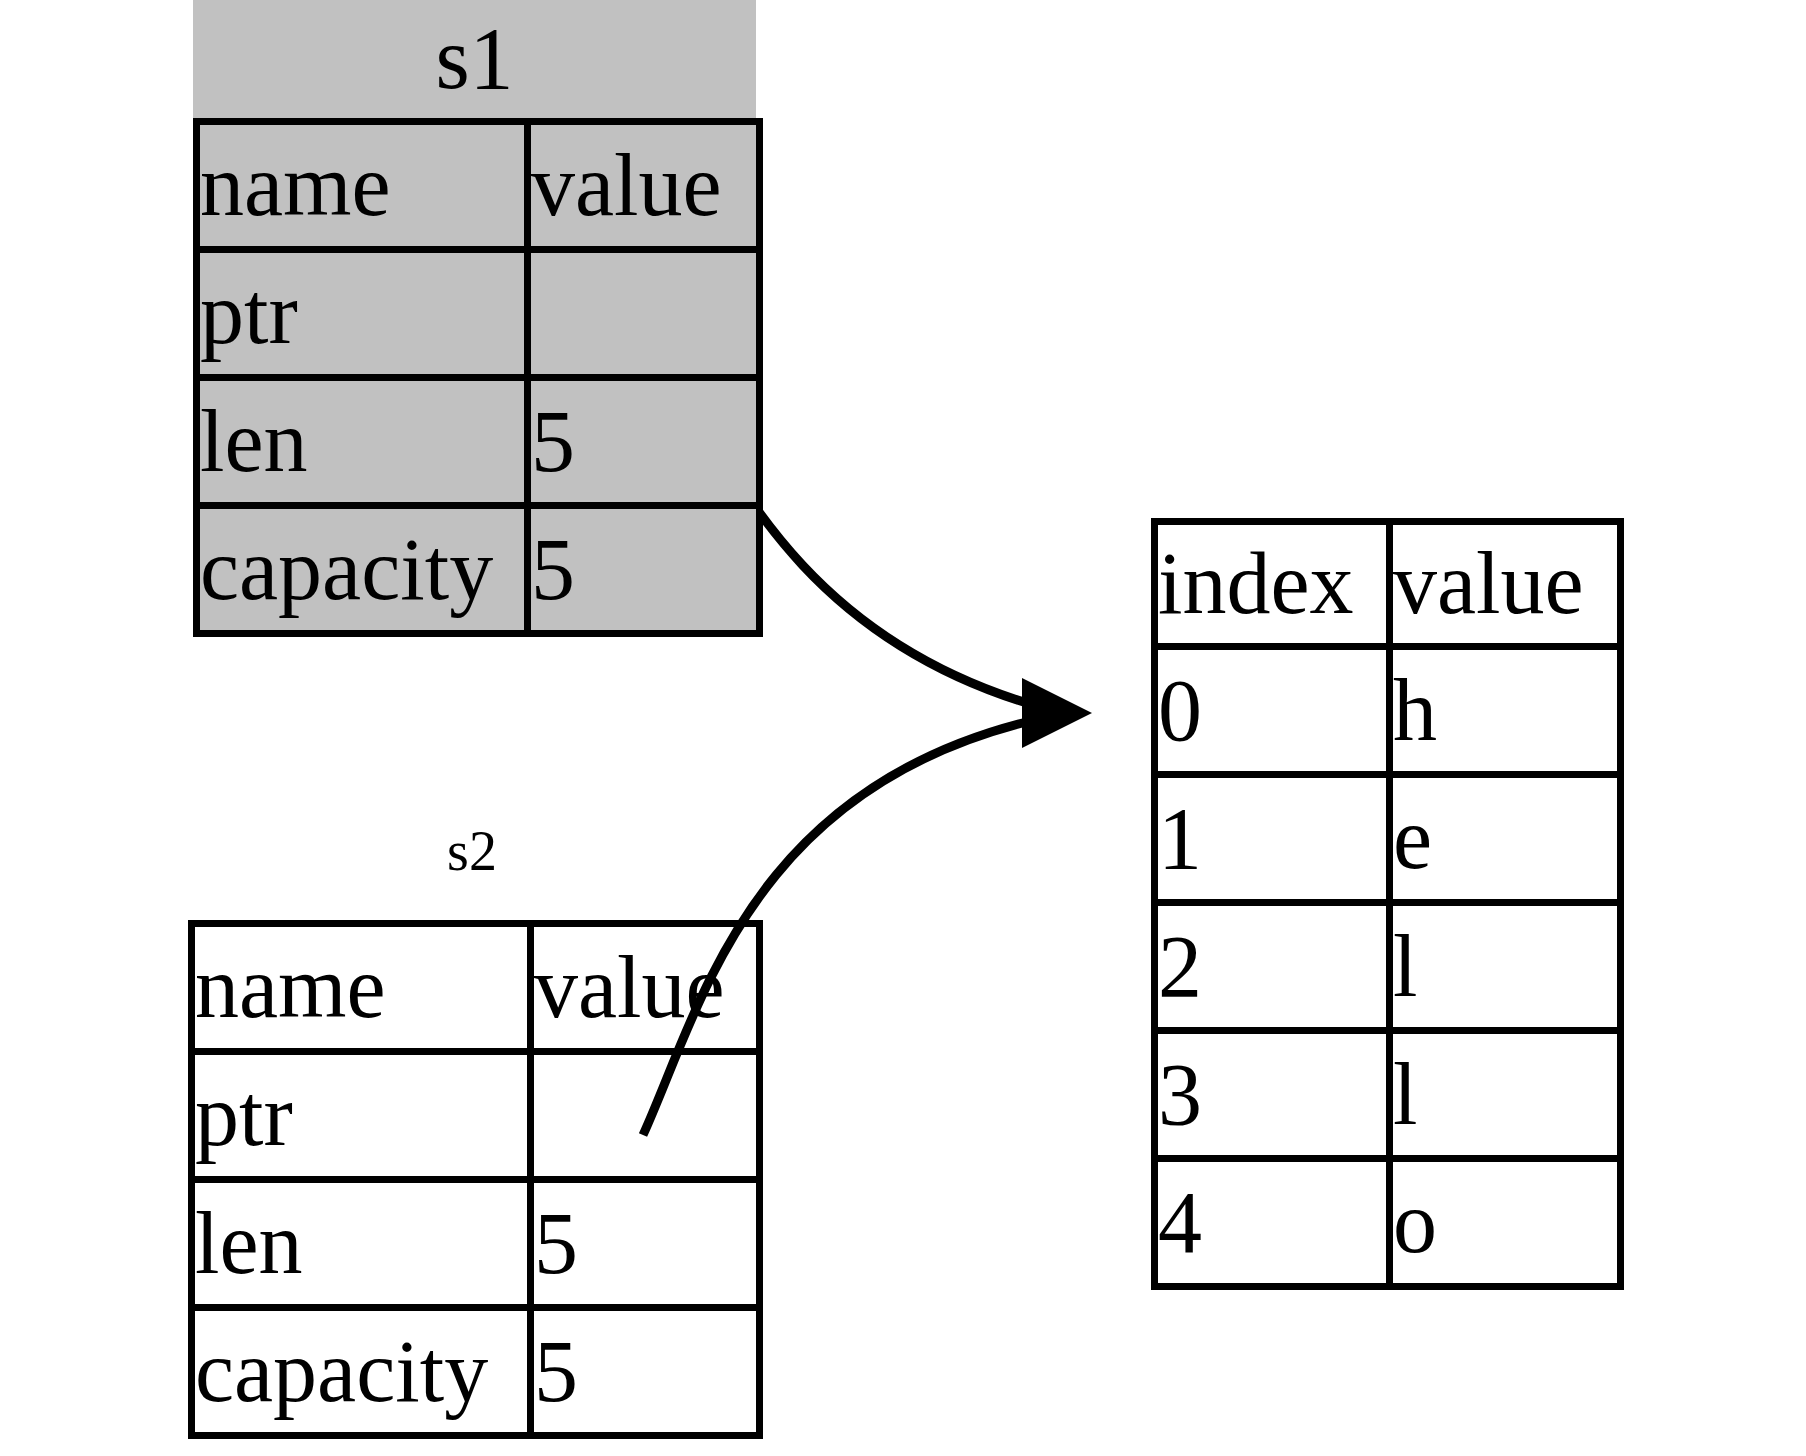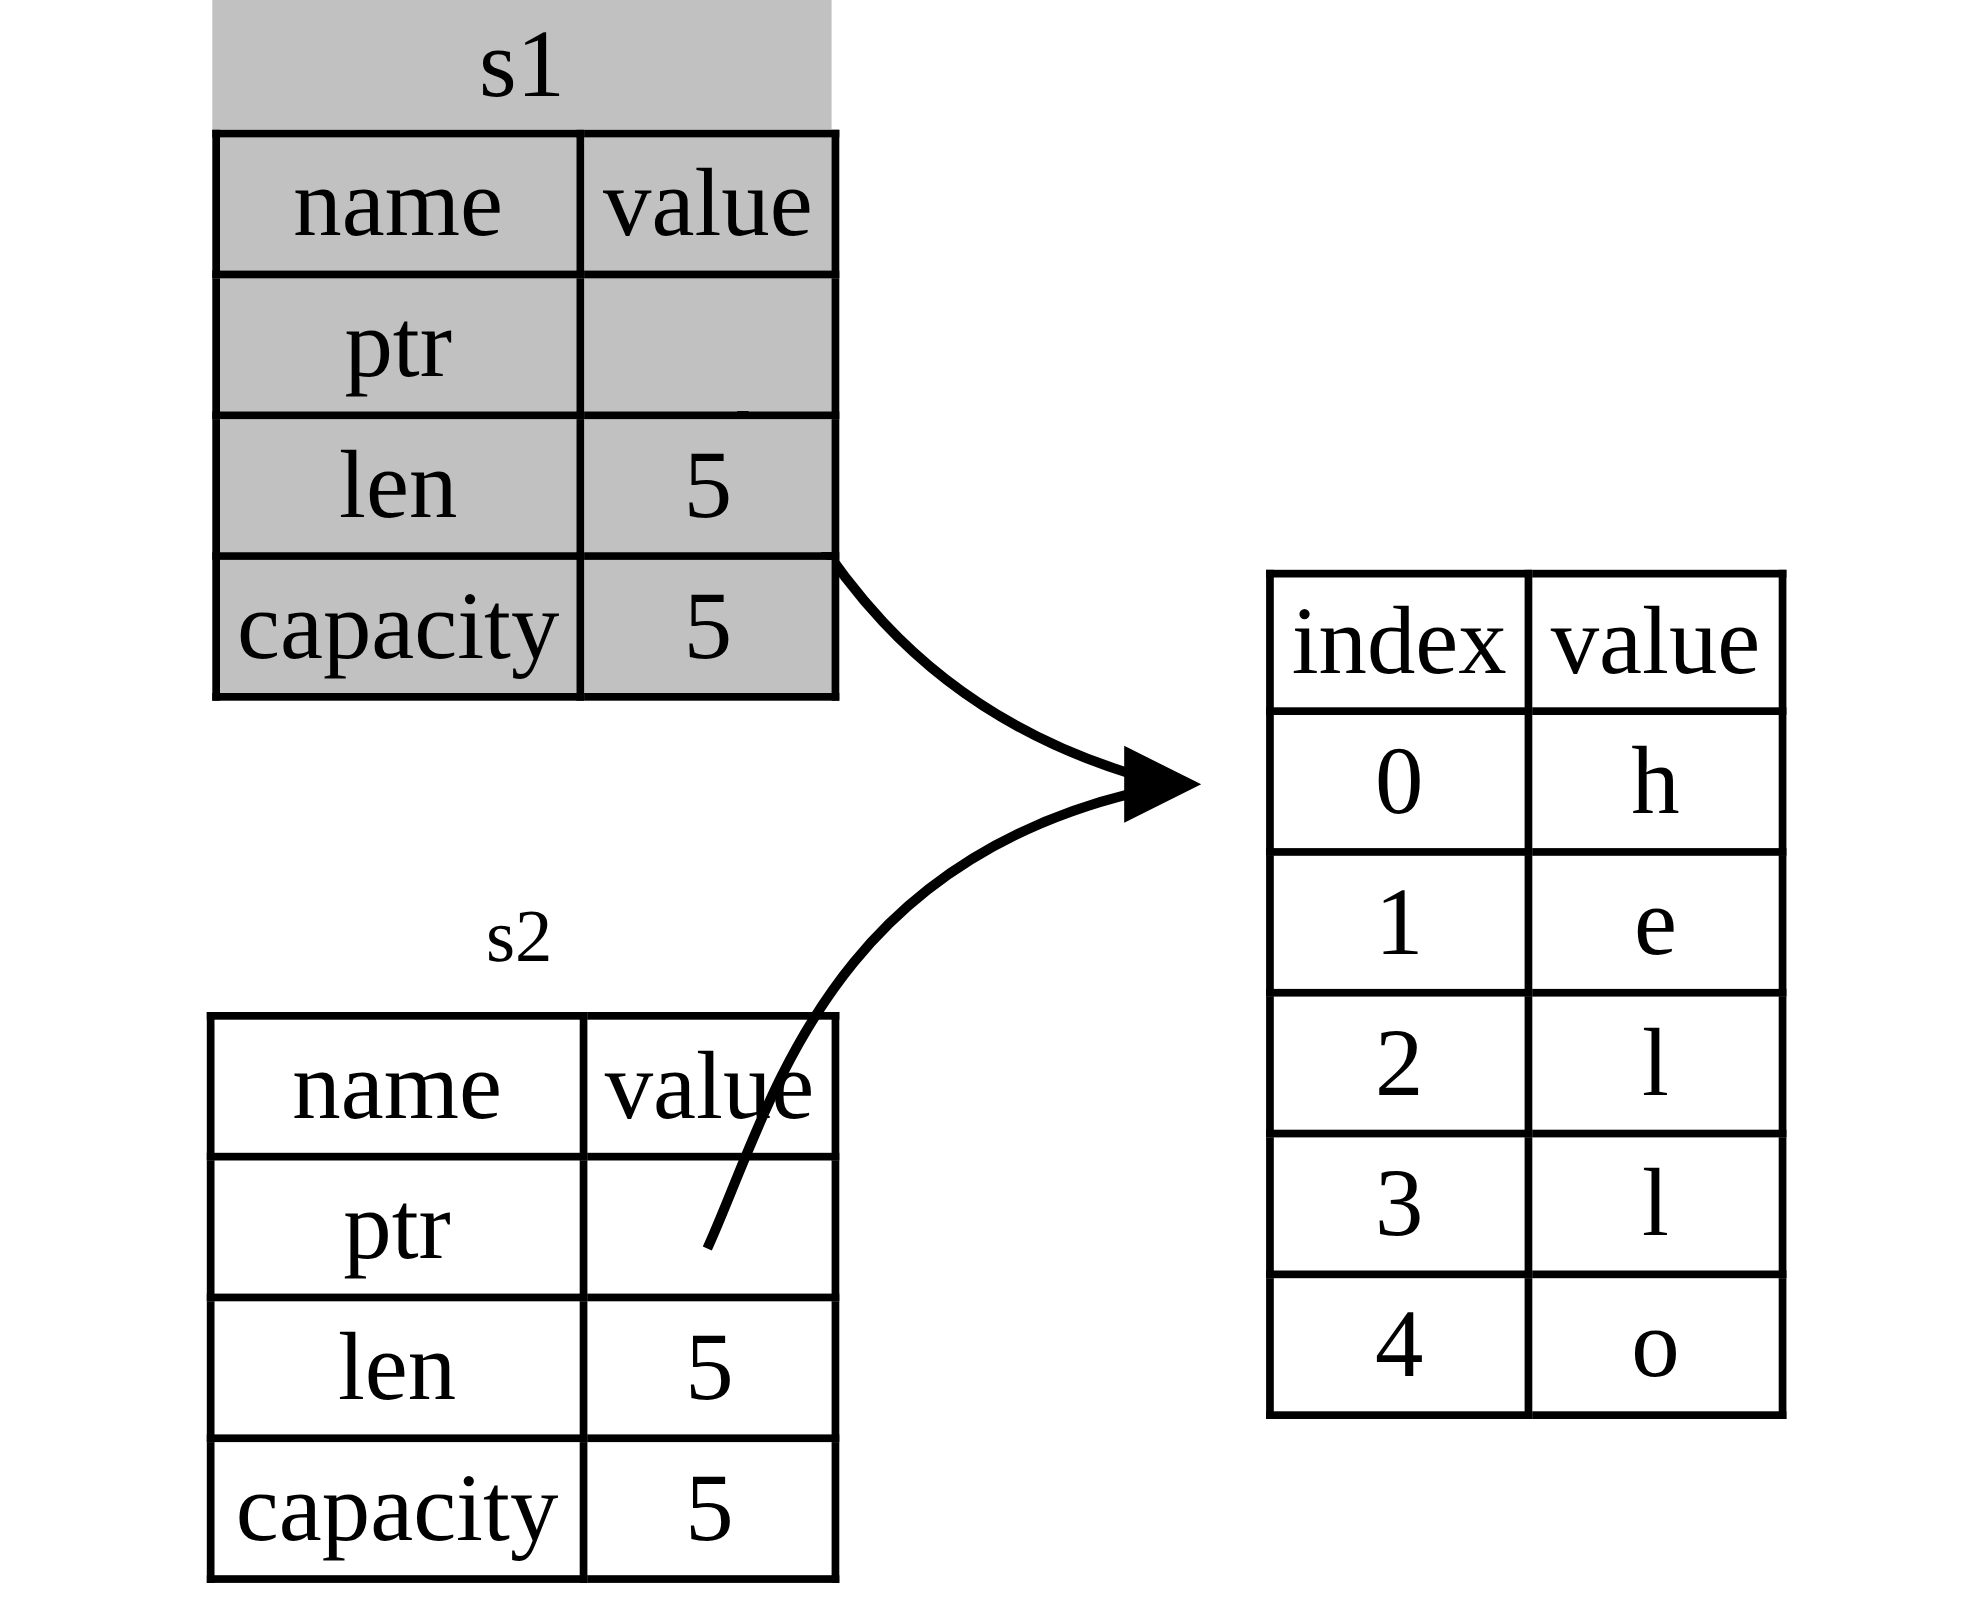--- a/index.html
+++ b/index.html
@@ -33,30 +33,29 @@
   #s1-block .title-band { background: #c1c1c1; }
   #s2-title {
     position: absolute;
     left: 188px;
     top: 782px;
     width: 568px;
     height: 138px;
     display: flex;
     align-items: center;
     justify-content: center;
-    font-size: 68px;
+    font-size: 56px;
     line-height: 1;
   }
   table.diagram-table {
     border-collapse: collapse;
     table-layout: fixed;
   }
   table.diagram-table td {
     border: 7px solid #000000;
-    text-align: center;
     vertical-align: middle;
     font-size: 88px;
     line-height: 1;
     padding: 0;
     overflow: hidden;
   }
   #s1-table { width: 563px; height: 512px; }
   #s1-table tr { height: 128px; }
   #s1-table td { background: #c1c1c1; }
   #s2-table {

